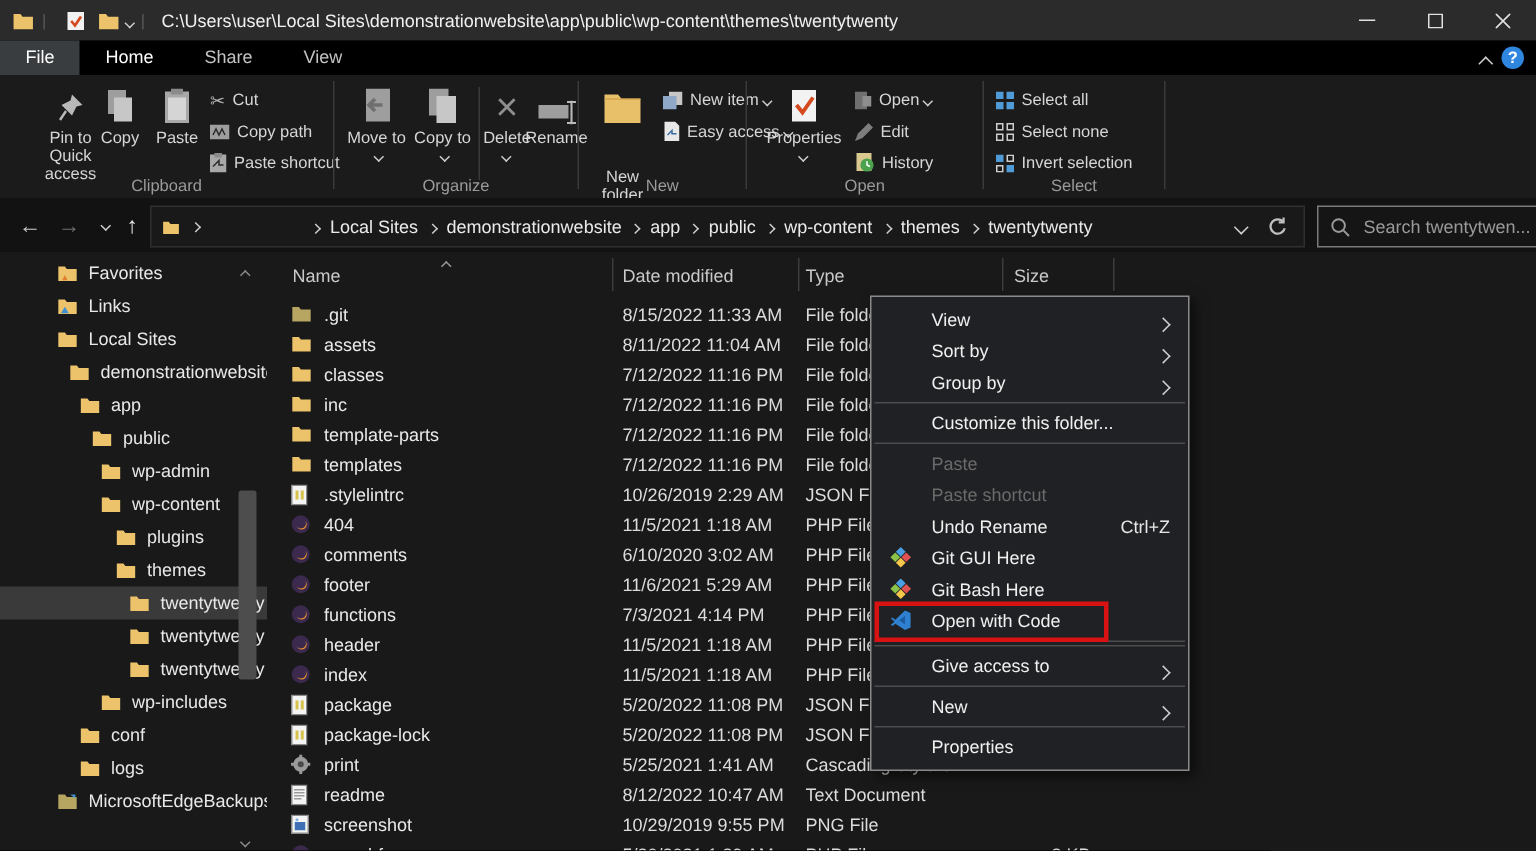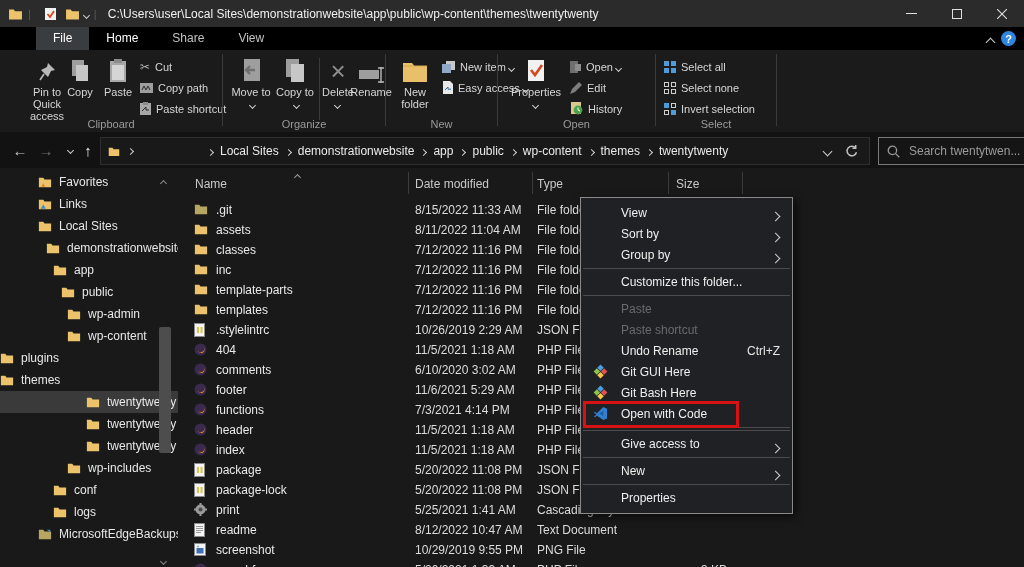--- a/index.html
+++ b/index.html
@@ -19,21 +19,21 @@
 
   .chev{display:inline-block;width:6px;height:6px;border-right:1.4px solid #cfcfcf;border-bottom:1.4px solid #cfcfcf;}
   .chev.down{transform:rotate(45deg);}
   .chev.up{transform:rotate(-135deg);}
   .chev.right{transform:rotate(-45deg);}
   .chev.sm{width:4px;height:4px;}
 
   
   .tabsrow{position:absolute;top:27px;left:0;width:1024px;height:23px;background:#000;display:flex;}
   .tab{padding:0 17px;line-height:23px;color:#c3c3c3;}
-  .tab.file{background:#3a3d40;color:#fff;margin-left:36px;}
+  .tab.file{background:#3a3d40;color:#fff;}
   .tab.home{color:#fff;}
   .ribbon-collapse{position:absolute;right:30px;top:35px;}
   .helpbtn{position:absolute;right:8px;top:31px;width:15px;height:15px;border-radius:50%;
            background:#2e86de;color:#fff;font-size:11px;font-weight:bold;display:flex;
            align-items:center;justify-content:center;}
 
   
   .ribbon{position:absolute;top:50px;left:0;width:1024px;height:82px;background:#1b1b1c;}
   .rgroup{position:absolute;top:0;height:82px;}
   .glabel{position:absolute;bottom:2px;left:0;right:0;text-align:center;color:#9b9b9b;font-size:11px;}
@@ -58,21 +58,21 @@
              border:1px solid #7a7a7a;display:flex;align-items:center;padding:0 8px;gap:7px;}
   .searchbox input{background:transparent;border:none;outline:none;color:#bdbdbd;
                    font-family:"Liberation Sans",sans-serif;font-size:12px;width:100%;}
   .searchbox input::placeholder{color:#9a9a9a;}
 
   
   .sidebar{position:absolute;top:171px;left:0;width:178px;}
   .srow{height:22px;display:flex;align-items:center;gap:7px;white-space:nowrap;overflow:hidden;}
   .srow.sel{background:#3a3a3a;}
   .i0{padding-left:38px;}.i1{padding-left:46px;}.i2{padding-left:53px;}.i3{padding-left:61px;}
-  .i4{padding-left:67px;}.i5{}.i6{padding-left:86px;}
+  .i4{padding-left:67px;}.i5{padding-left:77px;}.i6{padding-left:86px;}
   .sscroll{position:absolute;left:159px;top:327px;width:12px;height:126px;background:#4d4d4d;border-radius:2px;}
   .sscroll-up{position:absolute;left:161px;top:175px;}
   .sscroll-dn{position:absolute;left:161px;top:553px;}
 
   
   .lheader{position:absolute;left:185px;top:170px;width:557px;height:26px;color:#c9c9c9;}
   .lh{position:absolute;top:7px;}
   .lh-sort{position:absolute;left:110px;top:-1px;}
   .lh-sep{position:absolute;top:2px;width:1px;height:22px;background:#3c3c3c;}
   .flist{position:absolute;left:185px;top:200px;width:560px;}
@@ -240,21 +240,21 @@
               <path d="M23 0v16M20 1h6M20 15h6" stroke="#b9b9b9" stroke-width="1.4"></path>
             </svg>
         </span>
         <span>Rename</span>
       </div>
       <div class="glabel">Organize</div>
     </div>
     <div class="gsep" style="left:385px;"></div>
 
     <div class="rgroup" style="left:386px;width:111px;">
-      <div class="rbig" style="left:6px;width:46px;">
+      <div class="rbig" style="left:6px;width:46px;gap:26px;">
         <span class="ricon">
           <svg width="26" height="22" viewBox="0 0 26 22">
               <path d="M1 2h9l2.5 3H25v16H1z" fill="#e9c06a"></path>
               <path d="M1 5h24" stroke="#d3a64e"></path>
             </svg>
         </span>
         <span>New folder</span>
       </div>
       <div class="rstack" style="left:56px;">
         <div class="rsmall">

